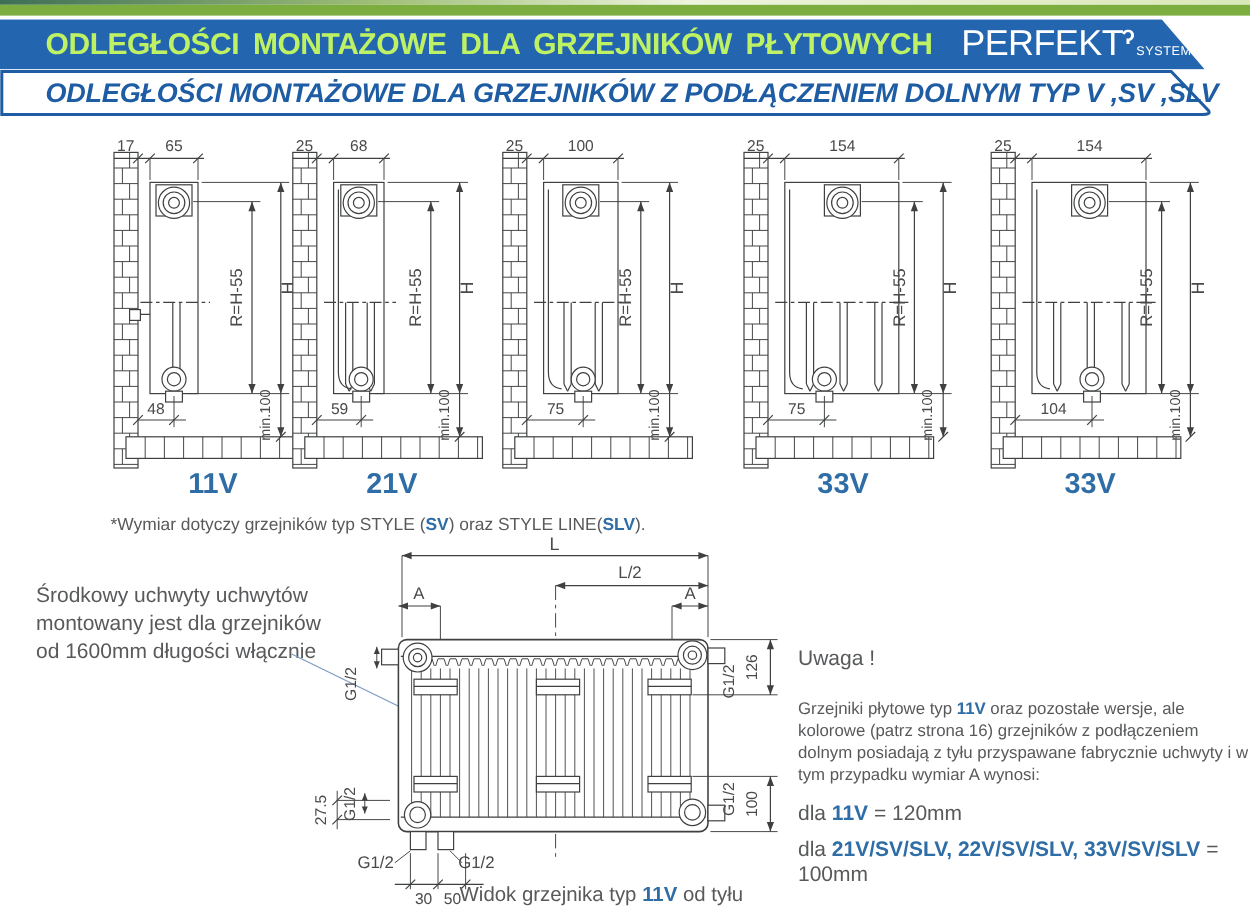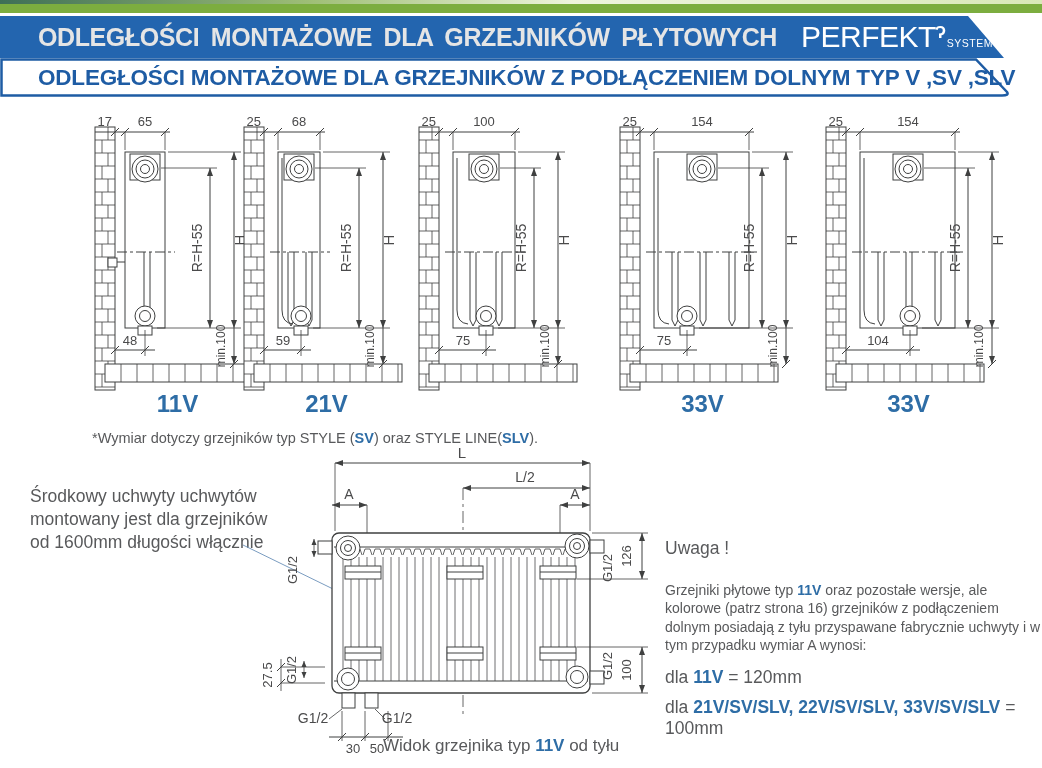--- a/index.html
+++ b/index.html
@@ -2,26 +2,26 @@
 <html><head>
 <meta charset="utf-8">
 <style>
   html,body{margin:0;padding:0;}
   body{font-family:"Liberation Sans",sans-serif;background:#fff;}
   .page{position:relative;width:1042px;height:768px;background:#fff;overflow:hidden;}
   .abs{position:absolute;}
   .top-line{left:0;top:0;width:1042px;height:4px;background:linear-gradient(90deg,#3e6f56 0%,#9fbf77 30%,#eef4dd 55%,#d9e8b8 100%);}
   .green-strip{left:0;top:4px;width:1042px;height:9px;background:#7cad3f;}
   .blue-banner{left:0;top:16px;width:1042px;height:42px;background:#2365af;clip-path:polygon(0 0,968px 0,1004px 42px,0 42px);display:flex;align-items:center;}
-  .banner-title{color:#e5e5e5;font-weight:bold;font-size:25px;letter-spacing:-0.4px;word-spacing:5px;margin-left:38px;white-space:nowrap;}
+  .banner-title{color:#bef264;font-weight:bold;font-size:25px;letter-spacing:-0.4px;word-spacing:5px;margin-left:38px;white-space:nowrap;}
   .brand{margin-left:24px;color:#fff;white-space:nowrap;display:flex;align-items:baseline;}
   .brand-name{font-weight:normal;font-size:30px;letter-spacing:-0.5px;}
   .brand-q{font-size:17px;font-weight:bold;position:relative;top:-9px;margin-left:-1px;}
   .brand-sub{font-size:10.5px;letter-spacing:0.5px;margin-left:1px;}
-  .sub-banner-text{left:38px;top:60px;height:36px;line-height:36px;color:#1e5ca4;font-weight:bold;font-size:22.5px;letter-spacing:-0.2px;white-space:nowrap;}
+  .sub-banner-text{left:38px;top:60px;height:36px;line-height:36px;color:#1e5ca4;font-weight:bold;font-size:22.5px;letter-spacing:-0.2px;white-space:nowrap;font-style:italic;}
   .dia-cell{top:112px;width:205px;height:300px;}
   .dia-label{top:390px;width:205px;text-align:center;color:#2e6da6;font-weight:bold;font-size:24px;}
   .note-line{left:92px;top:430px;font-size:14.5px;color:#58595b;}
   .left-note{left:30px;top:485px;font-size:17.5px;color:#58595b;line-height:1.32;}
   .caption{left:383px;top:736px;font-size:17px;color:#58595b;}
   .notice{left:665px;top:538px;width:378px;color:#58595b;}
   .notice-title{font-size:17.5px;}
   .notice-p{margin-top:22px;font-size:14px;line-height:1.32;}
   .notice-a{margin-top:12px;font-size:17.5px;}
   .notice-b{margin-top:9px;font-size:17.5px;}

